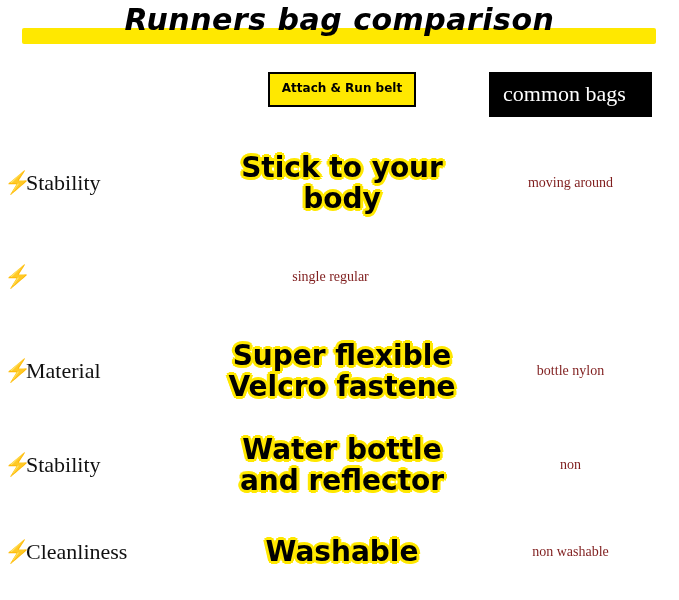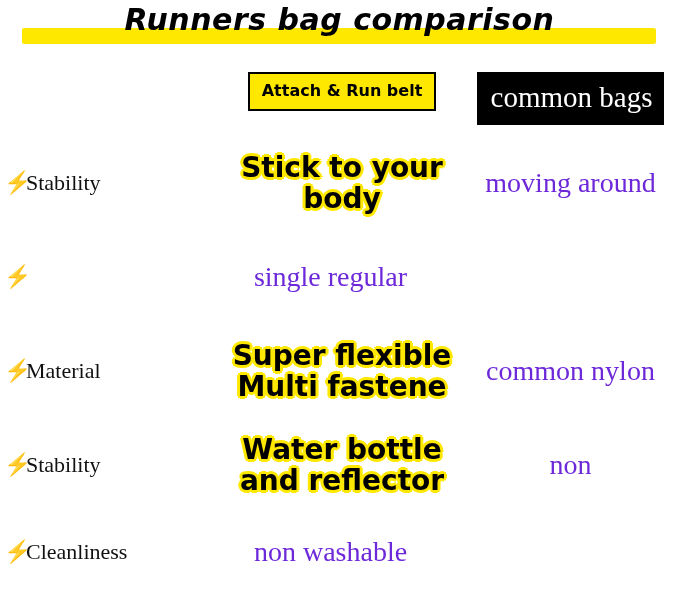--- a/index.html
+++ b/index.html
@@ -88,31 +88,31 @@
   .header-row .col-b {
     padding-top: 14px;
     align-items: flex-start;
   }
   .hdr-a {
     background: #ffe800;
     border: 2px solid #000;
     padding: 8px 12px 9px 12px;
     font-family: "DejaVu Sans", sans-serif;
     font-weight: bold;
-    font-size: 16px;
+    font-size: 12px;
     color: #000;
     white-space: nowrap;
     line-height: 1.15;
     text-align: right;
   }
   .hdr-b {
     background: #000000;
-    padding: 10px 12px 11px 14px;
+    padding: 10px 26px 11px 14px;
     font-family: "Liberation Serif", serif;
-    font-size: 29px;
+    font-size: 22px;
     color: #ffffff;
     white-space: nowrap;
     line-height: 1.1;
   }
 
   
   .body-row {
     height: 94px;
   }
   .body-row.short {
@@ -137,22 +137,22 @@
     font-size: 28px;
     color: #000;
     line-height: 1.12;
     text-shadow:
       -2px 0 #ffe800, 2px 0 #ffe800, 0 -2px #ffe800, 0 2px #ffe800,
       -2px -2px #ffe800, 2px -2px #ffe800, -2px 2px #ffe800, 2px 2px #ffe800,
       -3px 0 #ffe800, 3px 0 #ffe800, 0 -3px #ffe800, 0 3px #ffe800;
   }
   .cell-b {
     font-family: "Liberation Serif", serif;
-    font-size: 28px;
-    color: #6d28d9;
+    font-size: 14px;
+    color: #7f1d1d;
     line-height: 1.15;
   }
 </style>
 </head>
 <body>
 
 <div class="title-wrap">
   <div class="title-highlight"></div>
   <div class="title-text">Runners bag comparison</div>
 </div>
@@ -190,24 +190,24 @@
       <span class="cell-b">single regular</span>
     </div>
   </div>
 
   <div class="row body-row">
     <div class="col-label">
       <span class="bolt">⚡</span>
       <span class="row-label">Material</span>
     </div>
     <div class="col-a">
-      <span class="cell-a">Super flexible Multi fastene</span>
-    </div>
-    <div class="col-b">
-      <span class="cell-b">common nylon</span>
+      <span class="cell-a">Super flexible Velcro fastene</span>
+    </div>
+    <div class="col-b">
+      <span class="cell-b">bottle nylon</span>
     </div>
   </div>
 
   <div class="row body-row">
     <div class="col-label">
       <span class="bolt">⚡</span>
       <span class="row-label">Stability</span>
     </div>
     <div class="col-a">
       <span class="cell-a">Water bottle and reflector</span>
@@ -215,18 +215,21 @@
     <div class="col-b">
       <span class="cell-b">non</span>
     </div>
   </div>
 
   <div class="row body-row short">
     <div class="col-label">
       <span class="bolt">⚡</span>
       <span class="row-label">Cleanliness</span>
     </div>
+    <div class="col-a">
+      <span class="cell-a">Washable</span>
+    </div>
     <div class="col-b">
       <span class="cell-b">non washable</span>
     </div>
   </div>
 
 </div>
 
 </body></html>

